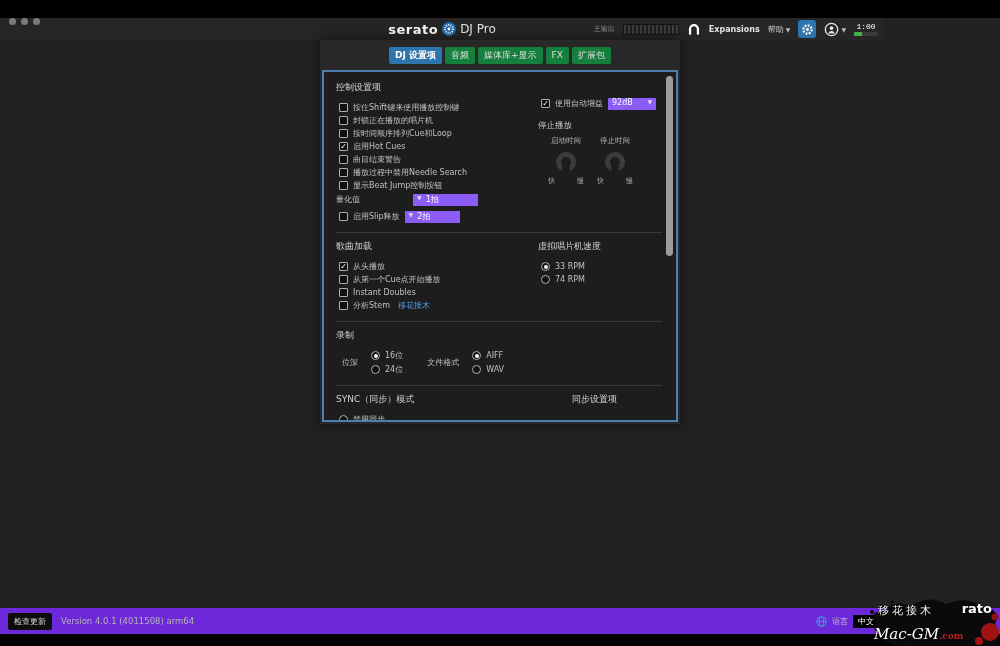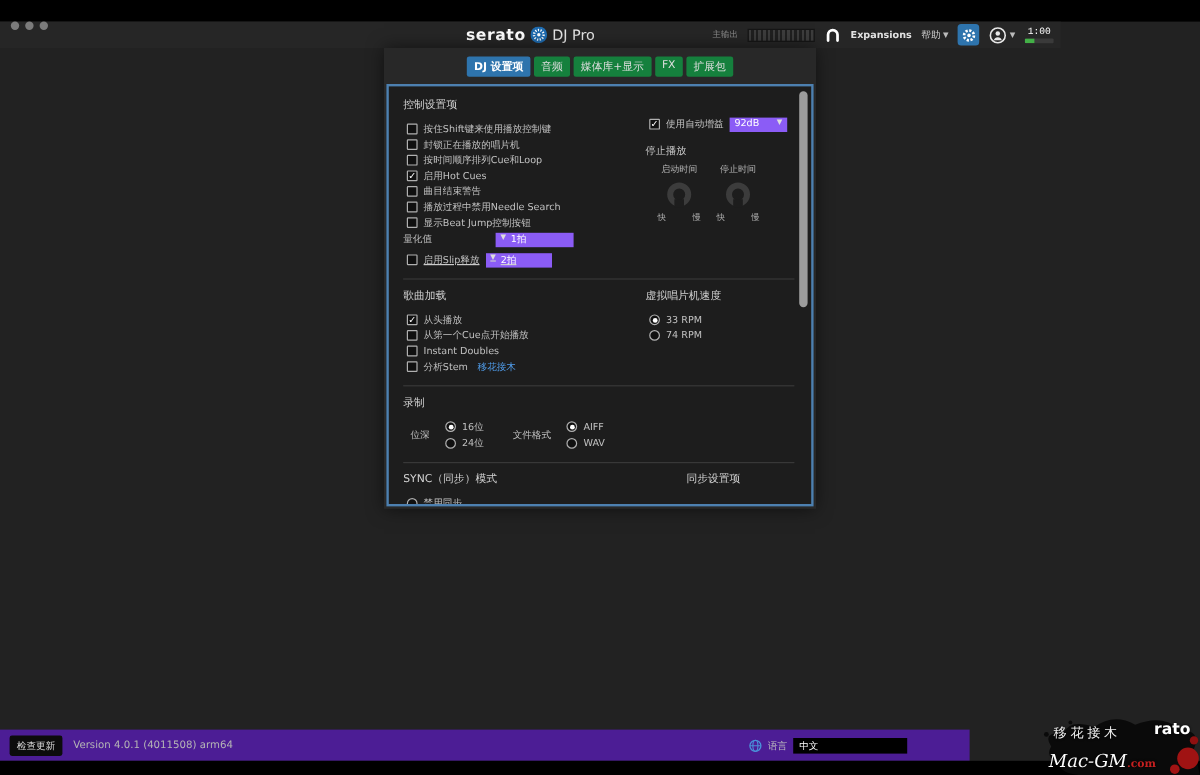--- a/index.html
+++ b/index.html
@@ -79,21 +79,21 @@
   .knob::after { content:""; position:absolute; left:50%; bottom:-6px; transform:translateX(-50%);
                  width:8px; height:7px; background:#1d1d1d; }
   .fs { display:flex; justify-content:space-between; width:36px; font-size:7px; color:#b0b0b0; }
 
   .recrow { display:flex; align-items:center; gap:10px; padding-left:6px; }
   .vgroup { display:flex; flex-direction:column; gap:1px; }
   .ml { margin-left:14px; }
   .syncchecks { margin-top:12px; display:flex; flex-direction:column; gap:1px; }
 
   
-  .bottombar { position:absolute; left:0; top:608px; width:808px; height:26px; background:#4c1d95;
+  .bottombar { position:absolute; left:0; top:608px; width:1000px; height:26px; background:#6d28d9;
                display:flex; align-items:center; }
   .updatebtn { margin-left:8px; background:#0c0c0c; color:#ddd; font-size:8px; padding:3px 6px; border-radius:2px; }
   .version { margin-left:9px; font-size:8.5px; color:#b5b5b5; }
   .bb-right { position:absolute; right:52px; top:0; height:26px; display:flex; align-items:center; gap:5px; }
   .langbox { width:95px; height:13px; background:#000; color:#fff; font-size:8px; display:flex;
              align-items:center; padding-left:5px; }
   .bottom-black { position:absolute; left:0; top:634px; width:1000px; height:12px; background:#000; }
 
   
   .watermark { position:absolute; right:0; bottom:0; width:158px; height:48px; z-index:50; }
@@ -203,21 +203,21 @@
             <span class="cb"></span>
             <span class="lbl">显示Beat Jump控制按钮</span>
           </div>
           <div class="row" style="margin-top:1px;">
             <span class="lbl lblw">量化值</span>
             <span class="dd w65">
               <span class="caret">▼</span>
               <span>1拍</span>
             </span>
           </div>
-          <div class="row" style="margin-top:4px;text-decoration:underline;">
+          <div class="row" style="margin-top:4px;">
             <span class="cb"></span>
             <span class="lbl">启用Slip释放</span>
             <span class="dd w55">
               <span class="caret">▼</span>
               <span>2拍</span>
             </span>
           </div>
         </div>
         <div class="col-r">
           <div class="pad-title"></div>

